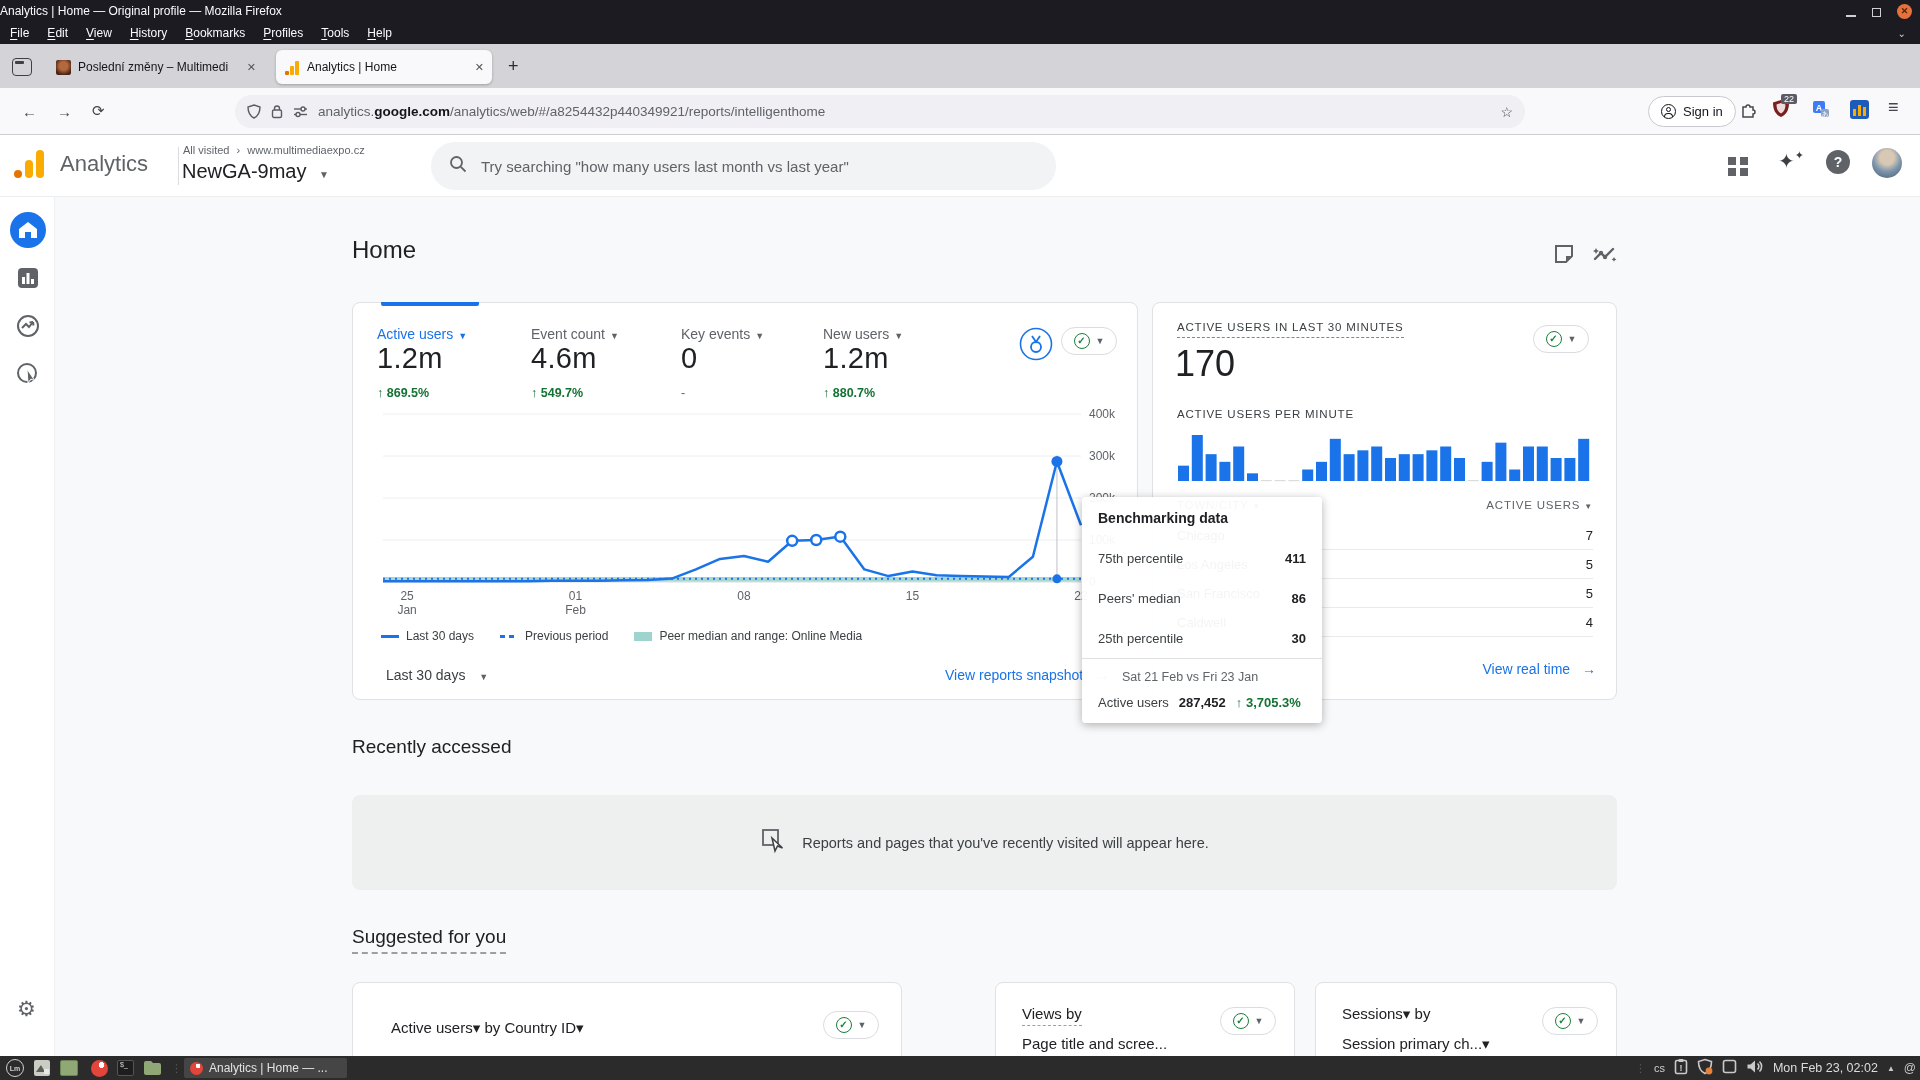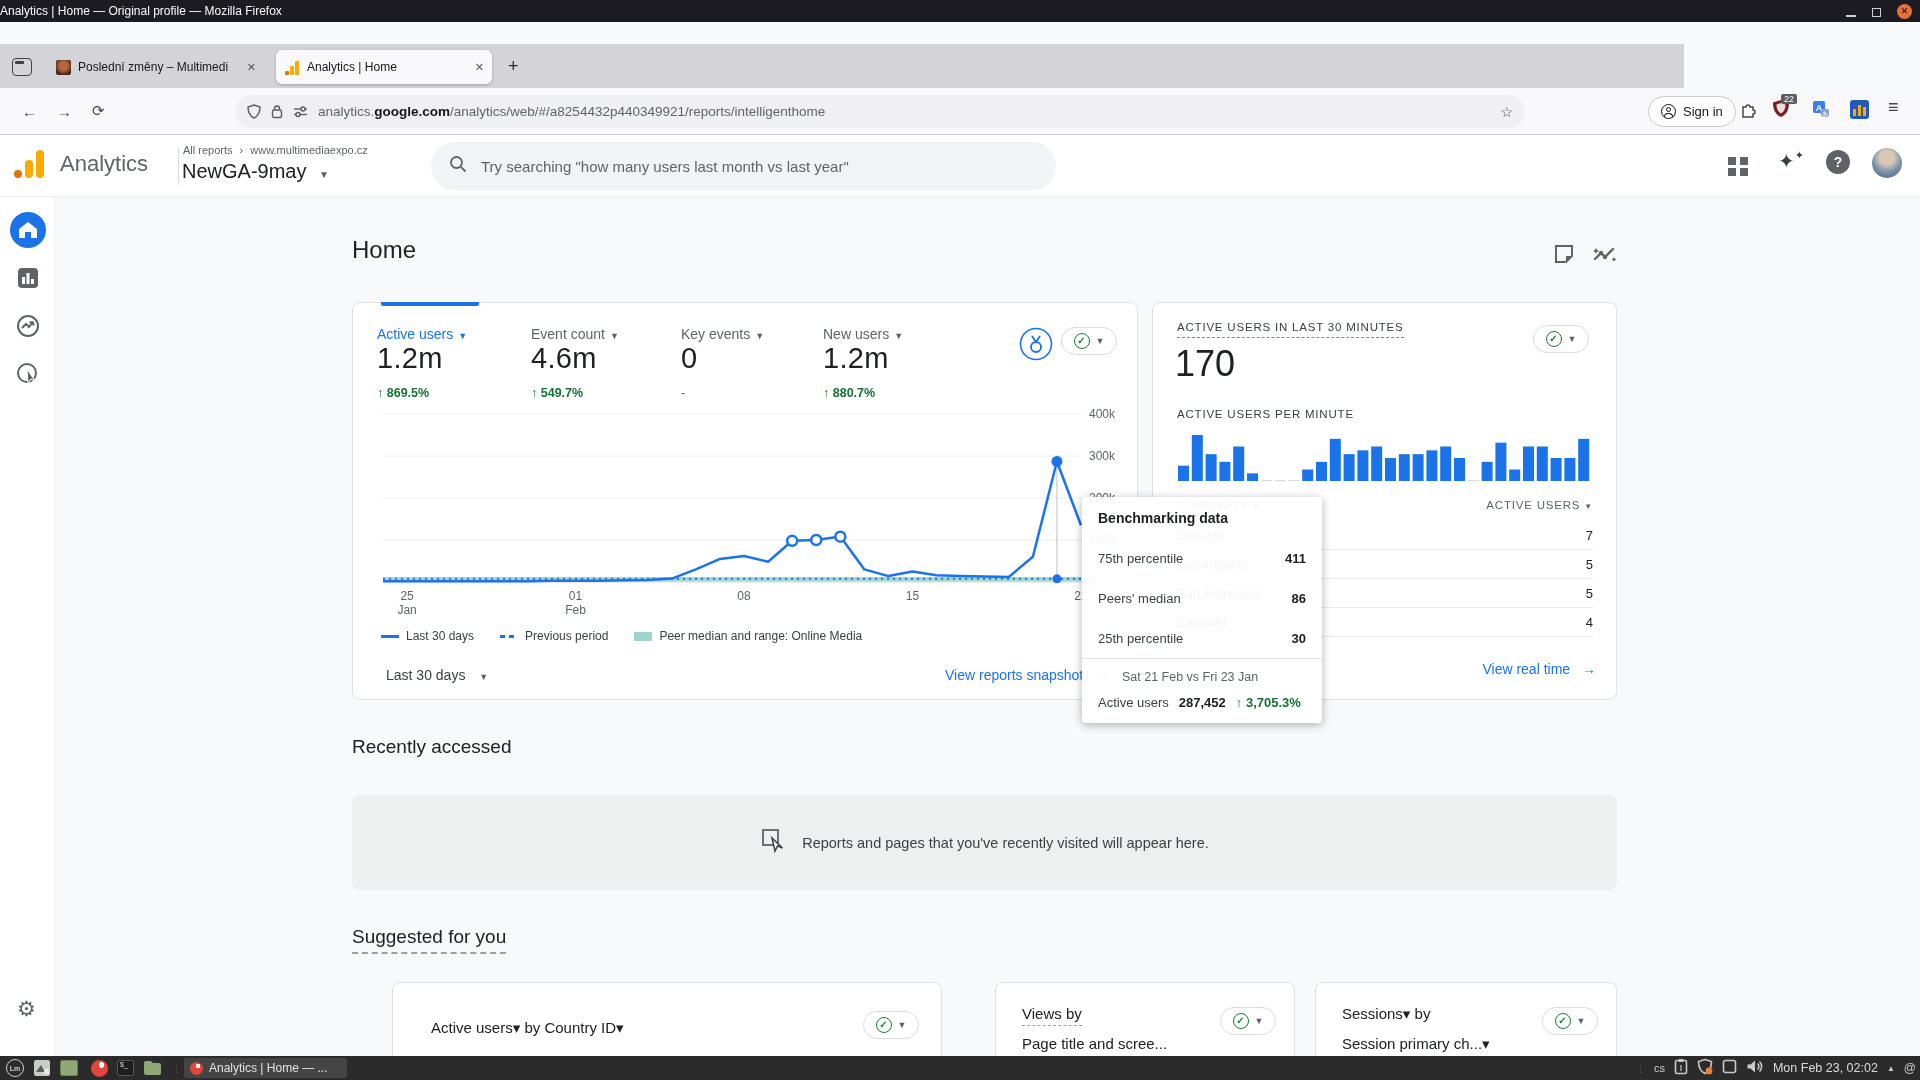--- a/index.html
+++ b/index.html
@@ -10,21 +10,21 @@
 
   
   .titlebar { left:0; top:0; width:1920px; height:22px; background:#1c1b22; color:#fbfbfe; font-size:12px; display:flex; align-items:center; justify-content:flex-start; }
   .winctl { position:absolute; top:4px; display:flex; align-items:center; gap:16px; right:8px; }
   .wc-min { width:10px; height:2px; background:#cfcfd8; margin-top:8px; }
   .wc-max { width:9px; height:9px; border:1.5px solid #cfcfd8; margin-top:2px; }
   .wc-close { width:15px; height:15px; border-radius:50%; background:#e8703a; color:#4a2408; font-size:9px; line-height:15px; text-align:center; font-weight:bold; }
   .menubar { left:0; top:22px; width:1920px; height:22px; background:#1c1b22; color:#fbfbfe; font-size:12px; display:flex; align-items:center; padding-left:10px; gap:18px; }
   .menu-item u { text-decoration:underline; text-underline-offset:2px; }
   .menubar-caret { position:absolute; right:14px; color:#cfcfd8; font-size:10px; }
-  .tabbar { left:0; top:44px; width:1684px; height:44px; background:#d4d4d8; display:flex; align-items:flex-end; }
+  .tabbar { left:0; top:44px; width:1920px; height:44px; background:#d4d4d8; display:flex; align-items:flex-end; }
   .tab { position:absolute; top:6px; height:34px; border-radius:6px; display:flex; align-items:center; padding:0 8px; font-size:12px; color:#15141a; }
   .tab.active { background:#f9f9fb; box-shadow:0 1px 3px rgba(0,0,0,.25); }
   .tab .title { flex:1; white-space:nowrap; overflow:hidden; }
   .tab-close { color:#555; font-size:11px; margin-left:8px; }
   .tablist-btn { position:absolute; left:12px; top:14px; width:20px; height:18px; border:1.6px solid #3f3f46; border-radius:4px; }
   .tablist-btn::after { content:""; position:absolute; left:2px; top:2px; width:9px; height:3px; background:#3f3f46; border-radius:1px; }
   .newtab-btn { position:absolute; left:508px; top:12px; font-size:18px; color:#2b2b33; }
   .navbar { left:0; top:88px; width:1920px; height:47px; background:#f9f9fb; border-bottom:1px solid #ccccd3; display:flex; align-items:center; }
   .nav-ic { font-size:15px; color:#45454d; margin-left:22px; }
   .urlbar { position:absolute; left:235px; top:7px; width:1290px; height:33px; background:#f0f0f4; border-radius:17px; display:flex; align-items:center; padding:0 12px; font-size:13.5px; }
@@ -83,20 +83,33 @@
 
   <div class="abs titlebar">
     <span>Analytics | Home — Original profile — Mozilla Firefox</span>
     <span class="winctl">
       <span class="wc-min"></span>
       <span class="wc-max"></span>
       <span class="wc-close">✕</span>
     </span>
   </div>
 
+  <div class="abs menubar">
+    <span style="display:flex;gap:18px;">
+        <span class="menu-item"><u>F</u>ile</span>
+        <span class="menu-item"><u>E</u>dit</span>
+        <span class="menu-item"><u>V</u>iew</span>
+        <span class="menu-item"><u>H</u>istory</span>
+        <span class="menu-item"><u>B</u>ookmarks</span>
+        <span class="menu-item"><u>P</u>rofiles</span>
+        <span class="menu-item"><u>T</u>ools</span>
+        <span class="menu-item"><u>H</u>elp</span>
+      </span>
+    <span class="menubar-caret">⌄</span>
+  </div>
 
   <div class="abs tabbar">
     <span class="tablist-btn"></span>
     <div class="tab" style="left:48px;width:216px;">
       <span style="width:15px;height:15px;border-radius:2px;background:radial-gradient(circle at 50% 40%, #b4683c 0 35%, #4a231a 75%);margin-right:7px;flex:none;"></span>
       <span class="title">Poslední změny – Multimedi</span>
       <span class="tab-close">✕</span>
     </div>
     <div class="tab active" style="left:276px;width:216px;">
       <span style="position:relative;width:15px;height:15px;margin-right:8px;flex:none;">
@@ -179,21 +192,21 @@
 
   <div class="abs ga-header">
     <span class="abs" style="left:12px;top:13px;width:34px;height:34px;">
       <span class="abs" style="left:2px;bottom:4px;width:8px;height:8px;background:#e37400;border-radius:50%;"></span>
       <span class="abs" style="left:13px;bottom:4px;width:8px;height:18px;background:#f9ab00;border-radius:4px;"></span>
       <span class="abs" style="left:24px;bottom:4px;width:8px;height:28px;background:#f9ab00;border-radius:4px;"></span>
     </span>
     <span class="abs" style="left:60px;top:16px;font-size:22px;color:#5f6368;">Analytics</span>
     <span class="abs" style="left:178px;top:12px;width:1px;height:38px;background:#dadce0;"></span>
     <span class="abs crumb" style="left:183px;top:9px;">
-      <span>All reports</span>
+      <span>All visited</span>
       <span style="margin:0 4px;">›</span>
       <span>www.multimediaexpo.cz</span>
     </span>
     <span class="abs prop" style="left:182px;top:25px;">
       <span>NewGA-9may</span>
       <span style="font-size:10px;color:#5f6368;margin-left:7px;">▼</span>
     </span>
     <div class="ga-search">
       <span>
         <svg width="18" height="18" viewBox="0 0 18 18">
@@ -443,21 +456,21 @@
           <rect x="3" y="3" width="15" height="15" fill="none" stroke="#5f6368" stroke-width="1.8"></rect>
           <path d="M12 11 L15 24 L17.5 19 L22.5 21 Z" fill="#fff" stroke="#3c4043" stroke-width="1.5"></path>
         </svg>
     </span>
     <span style="font-size:14.5px;color:#3c4043;">Reports and pages that you've recently visited will appear here.</span>
   </div>
 
   <div class="abs" style="left:352px;top:926px;">
     <span class="dashed-u" style="font-size:19px;color:#202124;">Suggested for you</span>
   </div>
-  <div class="card" style="left:352px;top:982px;width:550px;height:95px;margin-left:40px;">
+  <div class="card" style="left:352px;top:982px;width:550px;height:95px;">
     <span class="abs sg-card-line" style="left:38px;top:36px;">Active users▾ by Country ID▾</span>
     <span class="chip" style="right:22px;top:28px;">
       <span class="ok">✓</span>
       <span class="dn">▼</span>
     </span>
   </div>
   <div class="card" style="left:995px;top:982px;width:300px;height:95px;">
     <span class="abs sg-card-line" style="left:26px;top:22px;border-bottom:1px dashed #9aa0a6;padding-bottom:3px;">Views by</span>
     <span class="abs sg-card-line" style="left:26px;top:52px;">Page title and scree...</span>
     <span class="chip" style="right:18px;top:24px;">

